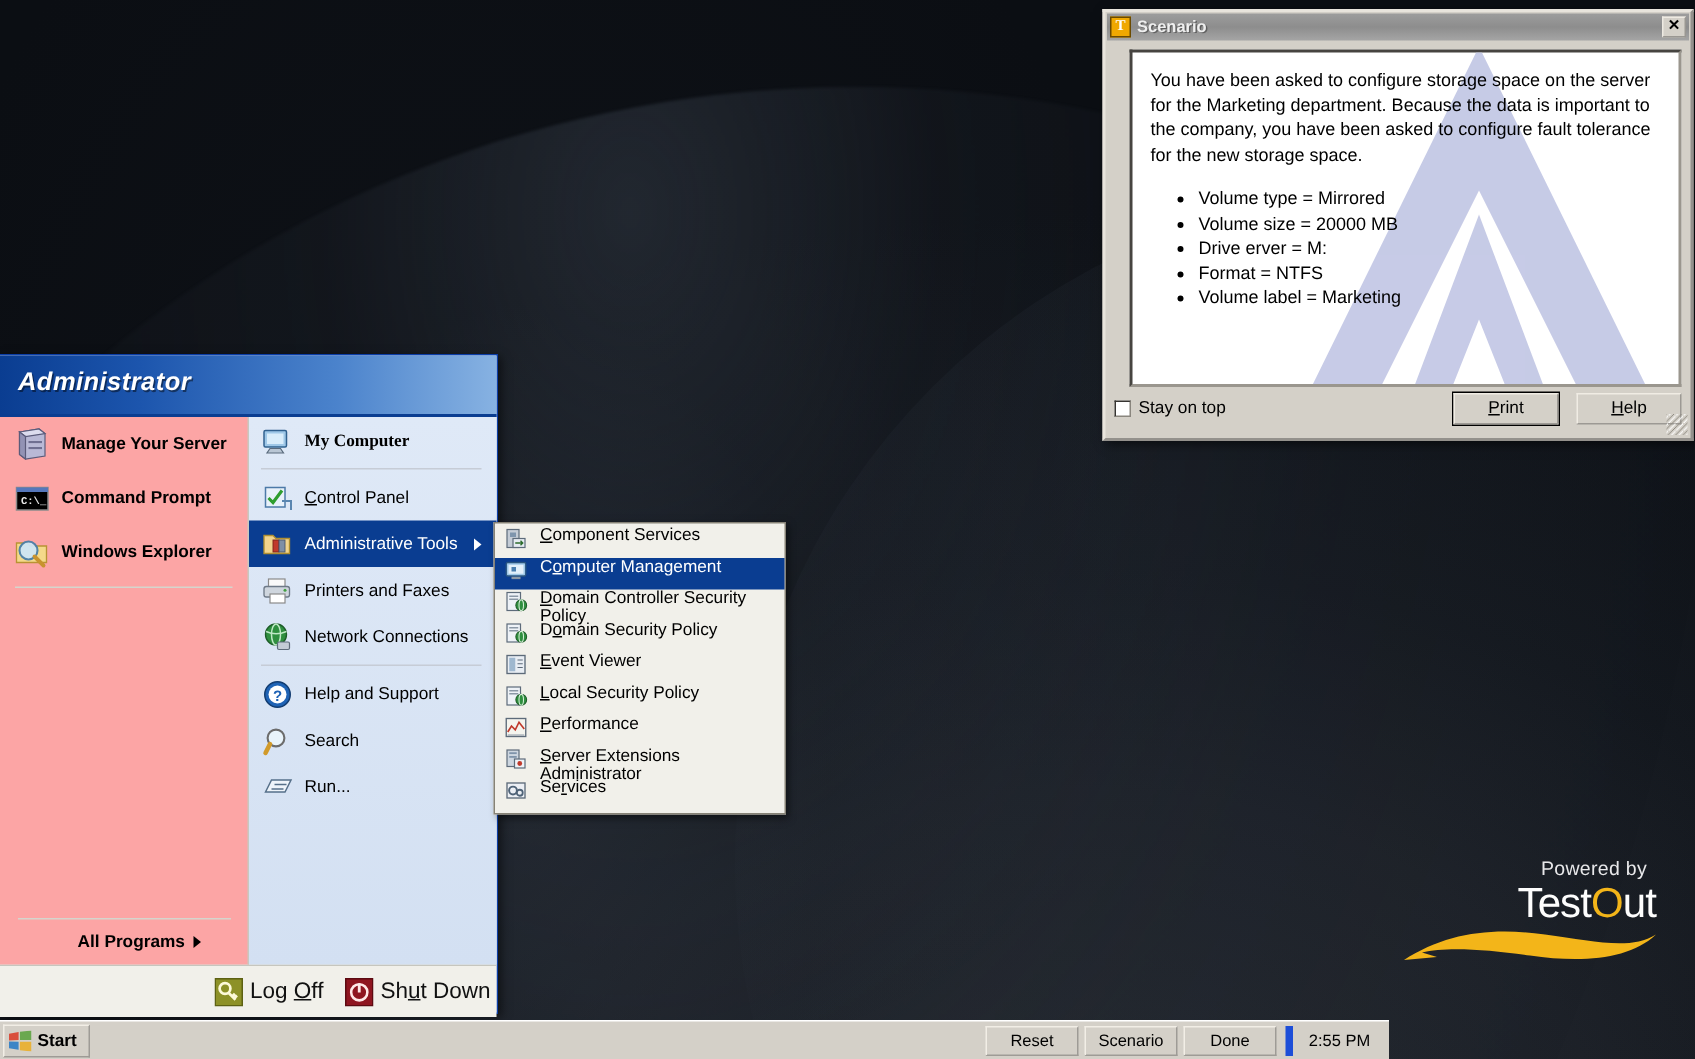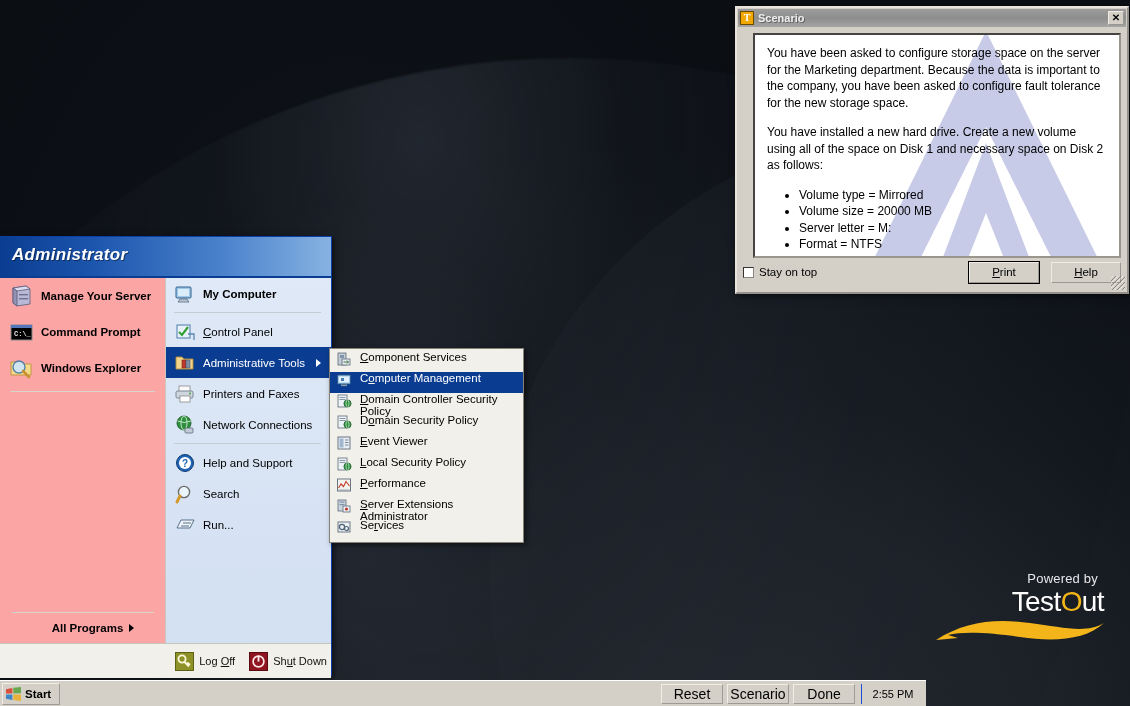--- a/index.html
+++ b/index.html
@@ -109,21 +109,21 @@
     position:absolute;left:12px;bottom:4px;width:166px;
     display:flex;align-items:center;justify-content:center;
     font-size:11.5px;font-weight:bold;height:22px;color:#000;
   }
   #ap-sep{position:absolute;left:12px;bottom:30px;width:142px;height:1px;background:#d5d5cd;}
   #sm-footer{
     height:34px;background:#f1f0ea;border-top:1px solid #c6c6be;
     display:flex;align-items:center;justify-content:flex-end;padding-right:4px;
     gap:14px;
   }
-  .footbtn{display:flex;align-items:center;font-size:11px;color:#111;cursor:default;}
+  .footbtn{display:flex;font-size:15px;color:#111;cursor:default;}
   .footbtn .ico{width:19px;height:19px;margin-right:5px;}
 
   
   #submenu{
     position:absolute;left:329px;top:348px;width:195px;
     background:#f1f0ea;border:1px solid #868276;
     box-shadow:2px 2px 5px rgba(0,0,0,.5);
     padding:2px 0;box-sizing:border-box;
   }
   .sub-item{
@@ -217,25 +217,25 @@
     display:flex;align-items:center;padding:0 6px 0 3px;
     font-size:11.5px;font-weight:bold;color:#000;cursor:default;
     box-sizing:border-box;
   }
   #winflag{width:15px;height:14px;margin-right:4px;}
   #tb-right{margin-left:auto;display:flex;align-items:center;padding-right:2px;gap:0;}
   .tbbtn{
     width:62px;height:20px;margin-right:4px;
     background:#d4d0c8;border:1px outset #f2eee6;
     display:flex;align-items:center;justify-content:center;
-    font-size:14px;color:#000;cursor:default;box-sizing:border-box;
+    font-size:11px;color:#000;cursor:default;box-sizing:border-box;
   }
   #clock{
     width:62px;height:20px;display:flex;align-items:center;justify-content:center;
-    font-size:11px;color:#000;border-left:1px solid #1d4ed8;
+    font-size:11px;color:#000;border-left:5px solid #1d4ed8;
     margin-left:2px;
   }
 </style>
 </head>
 <body>
 
 <div id="desktop">
   <div id="swirl1"></div>
   <div id="swirl2"></div>
   <div id="swirl3"></div>
@@ -297,21 +297,21 @@
 
       <div id="ap-sep"></div>
       <div id="allprograms">
         <span>All Programs</span>
         <span class="arrow-r" style="margin-left:6px;"></span>
       </div>
     </div>
 
     <div id="sm-right">
 
-      <div class="sm-item" style="font-weight:bold;">
+      <div class="sm-item" style="font-weight:bold;font-family:Liberation Serif, serif;">
         <span class="ico">
           <svg viewBox="0 0 22 22" width="22" height="22">
             <rect x="2" y="4" width="15" height="11" rx="1" fill="#9fc8e8" stroke="#30618f" stroke-width="1"></rect>
             <rect x="4" y="6" width="11" height="7" fill="#d9edfb"></rect>
             <path d="M6 16 L13 16 L15 19 L4 19 Z" fill="#b9c6d4" stroke="#5a6b7d" stroke-width=".8"></path>
           </svg>
         </span>
         <span>My Computer</span>
       </div>
 
@@ -545,25 +545,24 @@
   </div>
 
   <div id="sc-body">
     <svg id="sc-watermark" viewBox="0 0 246 250">
       <path d="M123 0 L246 250 L200 250 L123 96 L46 250 L0 250 Z" fill="#b9bfe0" opacity=".95"></path>
       <path d="M123 112 L175 250 L150 250 L123 182 L96 250 L71 250 Z" fill="#b9bfe0" opacity=".95"></path>
     </svg>
 
     <div id="sc-text">
       <p>You have been asked to configure storage space on the server for the Marketing department. Because the data is important to the company, you have been asked to configure fault tolerance for the new storage space.</p>
-      <p>You have installed a new hard drive. Create a new volume using all of the space on Disk 1 and necessary space on Disk 2 as follows:</p>
       <ul id="sc-list">
         <li>Volume type = Mirrored</li>
         <li>Volume size = 20000 MB</li>
-        <li>Server letter = M:</li>
+        <li>Drive erver = M:</li>
         <li>Format = NTFS</li>
         <li>Volume label = Marketing</li>
       </ul>
     </div>
   </div>
 
   <div id="sc-bottom">
     <div id="stayontop">
       <span class="cb"></span>
       <span>Stay on top</span>

